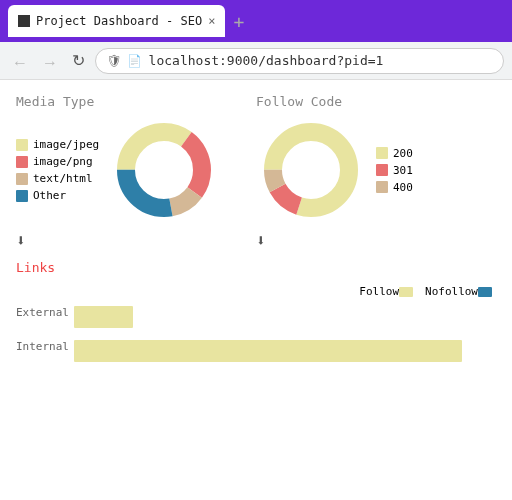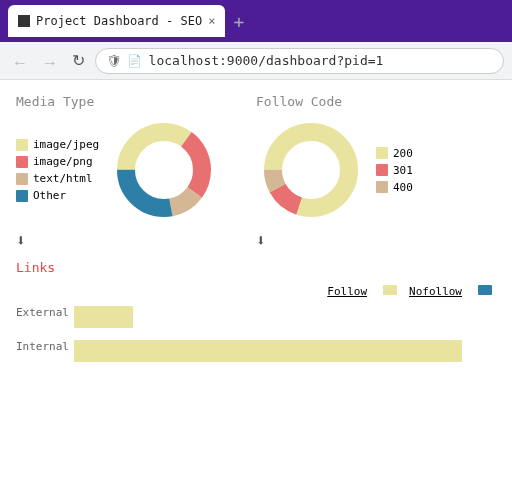--- a/index.html
+++ b/index.html
@@ -1,20 +1,20 @@
 <!DOCTYPE html>
 <html><head>
   <meta charset="utf-8">
   <style>
     * { margin: 0; padding: 0; box-sizing: border-box; }
     body { font-family: monospace, sans-serif; background: #fff; width: 512px; height: 500px; overflow: hidden; }
 
     
     .browser-bar {
-      background: #4c1d95;
+      background: #6d28d9;
       height: 42px;
       display: flex;
       align-items: center;
       padding: 0 8px;
       gap: 8px;
     }
     .tab {
       background: #fff;
       border-radius: 6px 6px 0 0;
       padding: 4px 10px;
@@ -149,23 +149,22 @@
       display: flex;
       justify-content: flex-end;
       gap: 12px;
       font-size: 11px;
       font-family: monospace;
       margin-bottom: 8px;
       padding-right: 4px;
     }
     .legend-inline {
       display: flex;
-      align-items: flex-start;
-      gap: 16px;
-      text-decoration: underline;
+      align-items: center;
+      gap: 0;
     }
     .legend-inline .legend-color {
       width: 14px; height: 10px;
       border-radius: 1px;
     }
 
     
     .bar-chart {
       width: 100%;
     }

